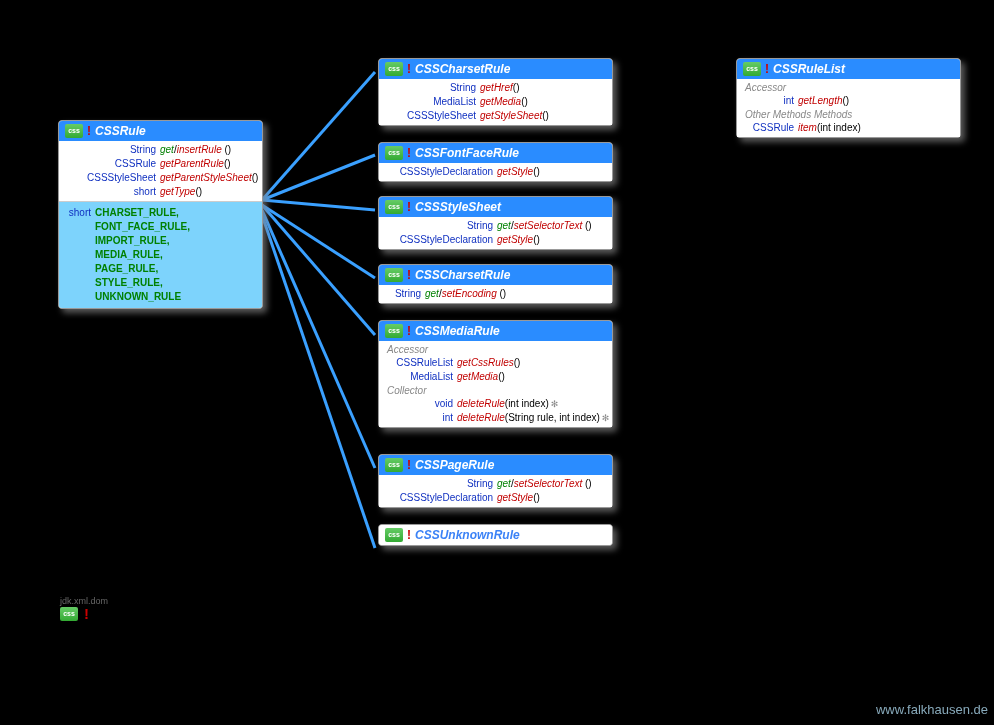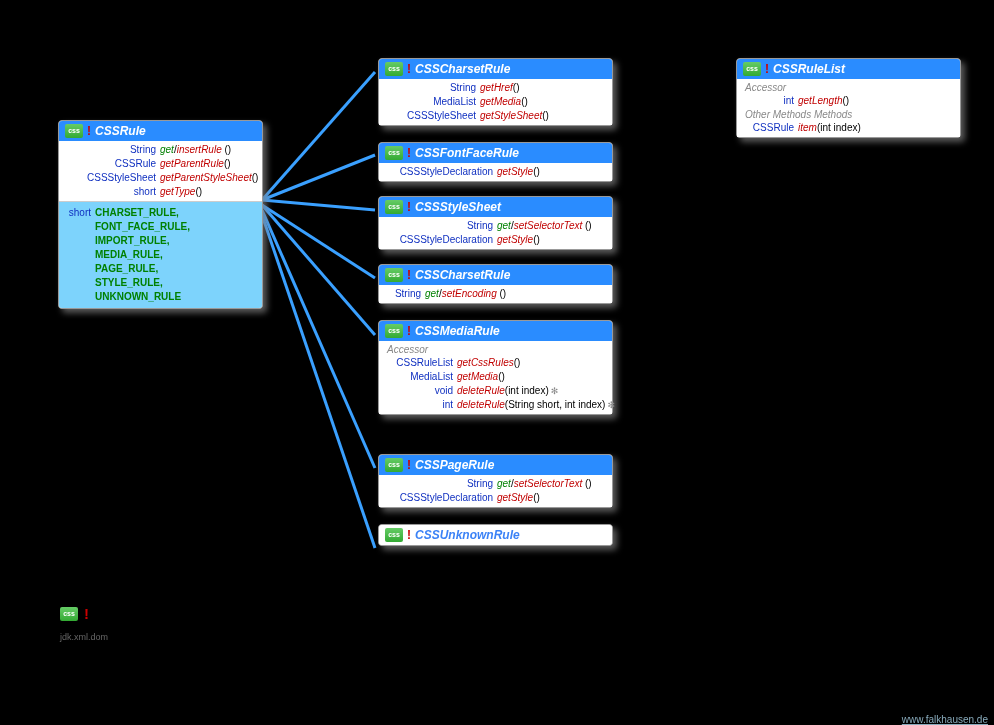--- a/index.html
+++ b/index.html
@@ -15,22 +15,22 @@
   .mn { color:#c00000; font-style:italic; }
   .gs { color:#008000; font-style:italic; }
   .par { color:#000; }
   .section { color:#888; font-style:italic; padding:1px 4px; }
   .consts { background:#7dd3fc; padding:4px 6px; border-top:1px solid #ccc; border-radius:0 0 3px 3px; line-height:14px; }
   .consts .rt2 { color:#1030c0; display:inline-block; width:30px; text-align:right; padding-right:4px; }
   .consts .cv { color:#008000; font-weight:bold; }
   svg.lines { position:absolute; left:0; top:0; width:994px; height:725px; pointer-events:none; }
   .pkg { position:absolute; left:60px; top:605px; font-weight:bold; font-size:15px; display:flex; align-items:center; gap:6px; color:#000;}
   .pkg .bang { color:#c00; }
-  .pkg-sub { position:absolute; left:60px; top:632px; font-size:9px; color:#666; }
-  .watermark { position:absolute; right:6px; bottom:0; font-size:10px; color:#8ab;text-decoration:underline; }
+  .pkg-sub { position:absolute; left:60px; top:596px; font-size:9px; color:#666; }
+  .watermark { position:absolute; right:6px; bottom:8px; font-size:13px; color:#8ab; }
   .sym { color:#888; font-size:9px; padding-left:2px;}
   
   .rt-narrow { width:40px; }
   .rt-mid { width:112px; }
 </style>
 </head>
 <body>
 
 <svg class="lines">
   <g stroke="#3aa0ff" stroke-width="3" fill="none">
@@ -166,30 +166,31 @@
     <div class="box-row">
         <span class="rt" style="width:72px">CSSRuleList</span>
         <span class="mn">getCssRules</span> 
         <span class="par">()</span>
       </div>
     <div class="box-row">
         <span class="rt" style="width:72px">MediaList</span>
         <span class="mn">getMedia</span> 
         <span class="par">()</span>
       </div>
+    <div class="section">Collector</div>
     <div class="box-row">
         <span class="rt" style="width:72px">void</span>
         <span class="mn">deleteRule</span> 
         <span class="par">(int index)</span>
         <span class="sym">✻</span>
       </div>
     <div class="box-row">
         <span class="rt" style="width:72px">int</span>
         <span class="mn">deleteRule</span> 
-        <span class="par">(String short, int index)</span>
+        <span class="par">(String rule, int index)</span>
         <span class="sym">✻</span>
       </div>
   </div>
 </div>
 
 <div class="box" style="left:378px; top:454px; width:235px;">
   <div class="box-header">
       <span class="css-icon"></span>
       <span class="bang">!</span>
       <span>CSSPageRule</span>

